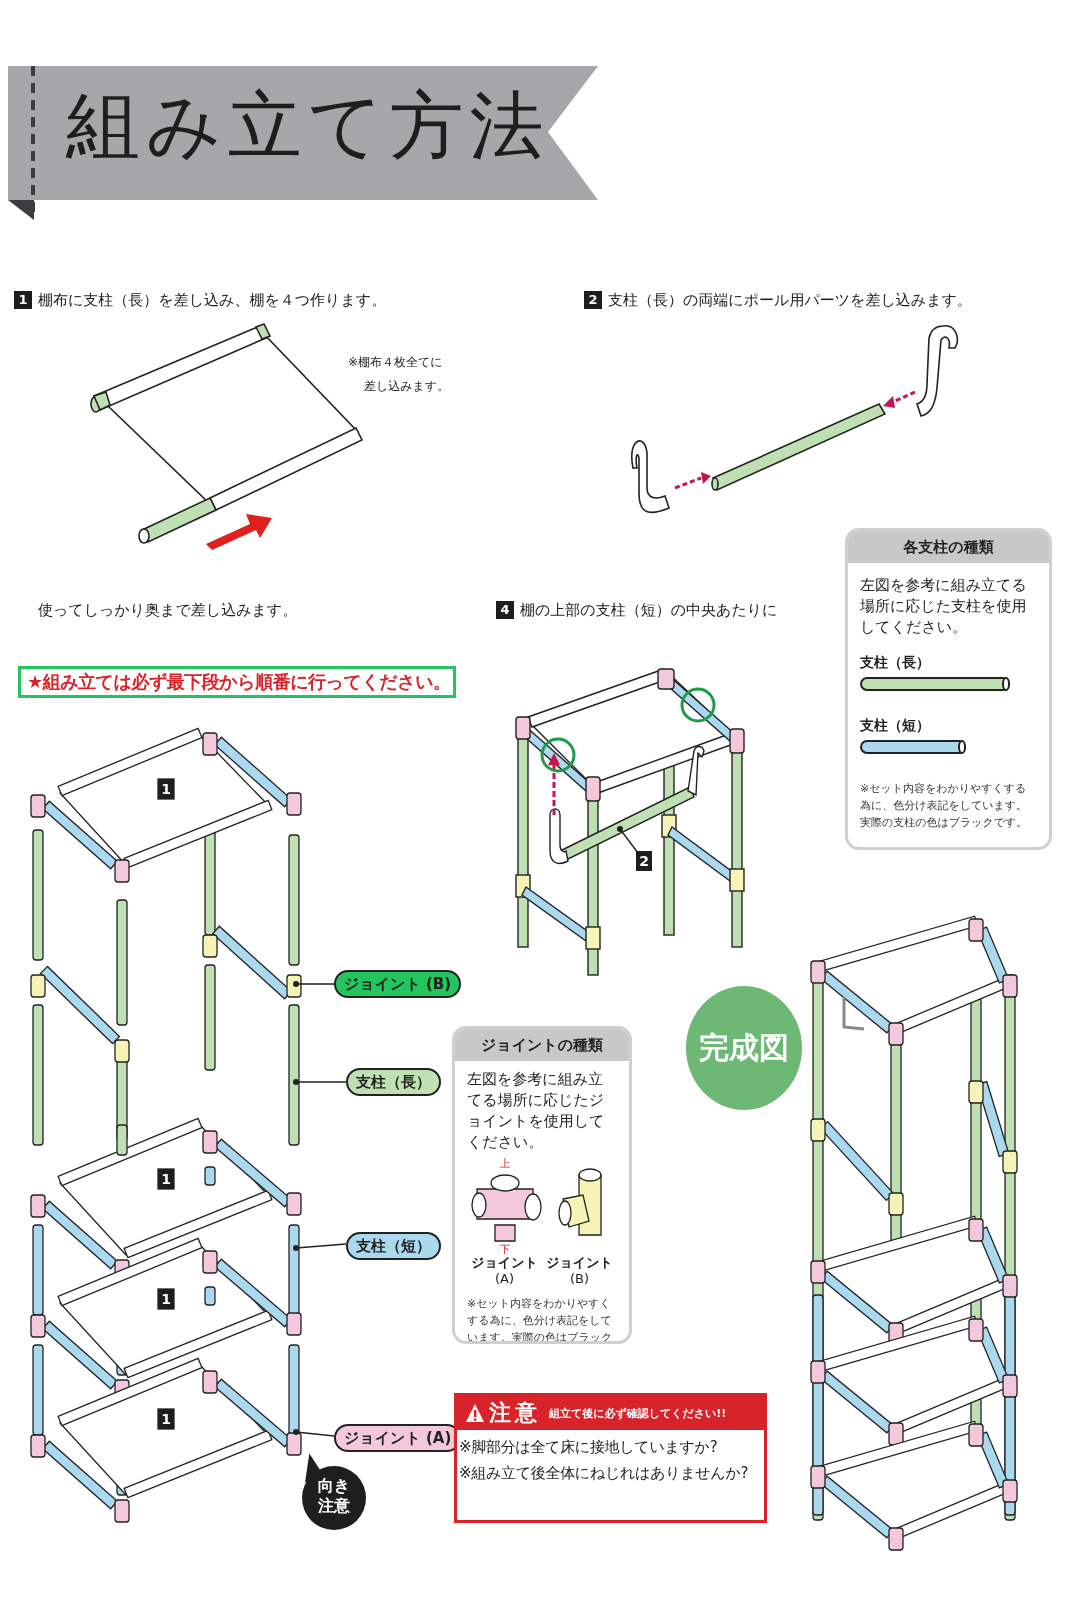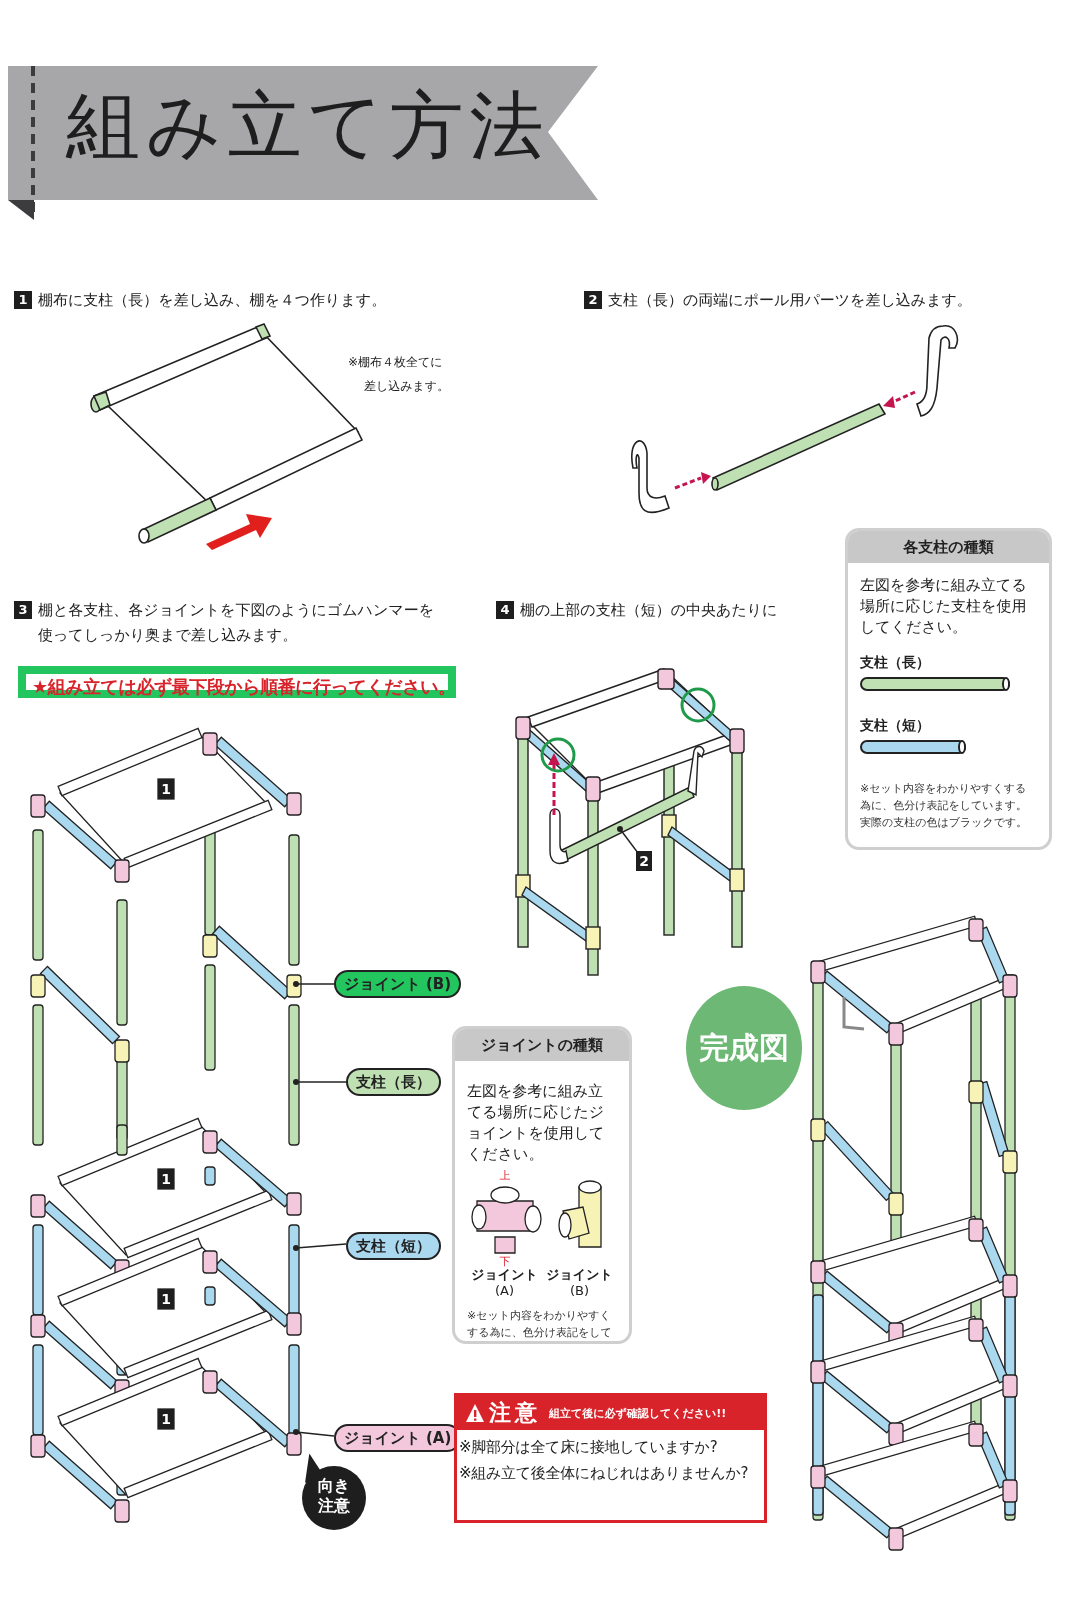--- a/index.html
+++ b/index.html
@@ -20,21 +20,21 @@
 
   #step1 { left:14px; top:288px; }
   #step2 { left:584px; top:288px; }
   #step3 { left:14px; top:598px; }
   #step4 { left:496px; top:598px; }
   .indent { padding-left:24px; }
 
   #note1 { left:348px; top:350px; font-size:12px; line-height:24px; color:#222; }
 
   
-  #order-warning { left:18px; top:666px; width:438px; height:32px; border:8px solid #22c55e; box-sizing:border-box;
+  #order-warning { left:18px; top:666px; width:438px; height:32px; border:3px solid #22c55e; box-sizing:border-box;
                    color:#d8232a; font-size:18px; font-weight:bold; line-height:26px; padding-left:6px; letter-spacing:-0.5px; white-space:nowrap;}
 
   
   .infobox { border:3px solid #cfcfcf; border-radius:14px; background:#fff; box-sizing:border-box; overflow:hidden; }
   .infobox .hd { background:#c8c8c8; text-align:center; font-weight:bold; font-size:15px; line-height:32px; color:#222; }
   .infobox .body { padding:8px 12px; font-size:15px; line-height:21px; color:#222; }
   .infobox .small { font-size:11px; line-height:17px; color:#333; }
 
   #posts-box { left:845px; top:528px; width:207px; height:322px; }
   #joints-box { left:452px; top:1026px; width:180px; height:318px; }
@@ -120,21 +120,20 @@
     <div style="margin-top:4px">左図を参考に組み立てる場所に応じた支柱を使用してください。</div>
     <div style="font-weight:bold;font-size:14px;margin-top:14px">支柱（長）</div>
     <div class="rod" style="width:150px;background:#bfe0b2;margin-top:4px"></div>
     <div style="font-weight:bold;font-size:14px;margin-top:24px">支柱（短）</div>
     <div class="rod" style="width:106px;background:#a9d8ef;margin-top:4px"></div>
     <div class="small" style="margin-top:26px">※セット内容をわかりやすくする為に、色分け表記をしています。実際の支柱の色はブラックです。</div>
   </div>
 </div>
 
 <div class="abs step" id="step3">
-  <div><span class="num">3</span><span>棚と各支柱、各ジョイントを下図のようにゴムハンマーを</span></div>
   <div class="indent">使ってしっかり奥まで差し込みます。</div>
 </div>
 <div class="abs" id="order-warning">★組み立ては必ず最下段から順番に行ってください。</div>
 
 <div class="abs step" id="step4">
   <div><span class="num">4</span><span>棚の上部の支柱（短）の中央あたりに</span></div>
 </div>
 
 <svg class="illus" style="left:510px;top:665px" width="240" height="320" viewBox="0 0 240 320">
   <g stroke="#222" stroke-width="1.4">
@@ -266,21 +265,21 @@
 </svg>
 
 <div class="abs" id="direction-bubble">
   <div>向き</div>
   <div>注意</div>
 </div>
 
 <div class="abs infobox" id="joints-box">
   <div class="hd">ジョイントの種類</div>
   <div class="body">
-    <div style="margin-top:12px">左図を参考に組み立てる場所に応じたジョイントを使用してください。</div>
+    <div style="margin-top:0">左図を参考に組み立てる場所に応じたジョイントを使用してください。</div>
     <svg width="154" height="100" viewBox="0 0 154 100" style="display:block;margin-top:2px">
       <text x="38" y="12" fill="#d8232a" font-size="11" text-anchor="middle" font-family="DejaVu Sans, sans-serif">上</text>
       <g stroke="#222" stroke-width="1.3" fill="#f4c8dc">
         <path d="M28,70 L28,86 L48,86 L48,70 Z"></path>
         <path d="M10,34 L66,34 L66,64 L10,64 Z"></path>
         <ellipse cx="12" cy="50" rx="7" ry="12" fill="#fff"></ellipse>
         <ellipse cx="66" cy="52" rx="8" ry="13" fill="#fff"></ellipse>
         <ellipse cx="38" cy="28" rx="14" ry="8" fill="#fff"></ellipse>
       </g>
       <text x="38" y="98" fill="#d8232a" font-size="11" text-anchor="middle" font-family="DejaVu Sans, sans-serif">下</text>

